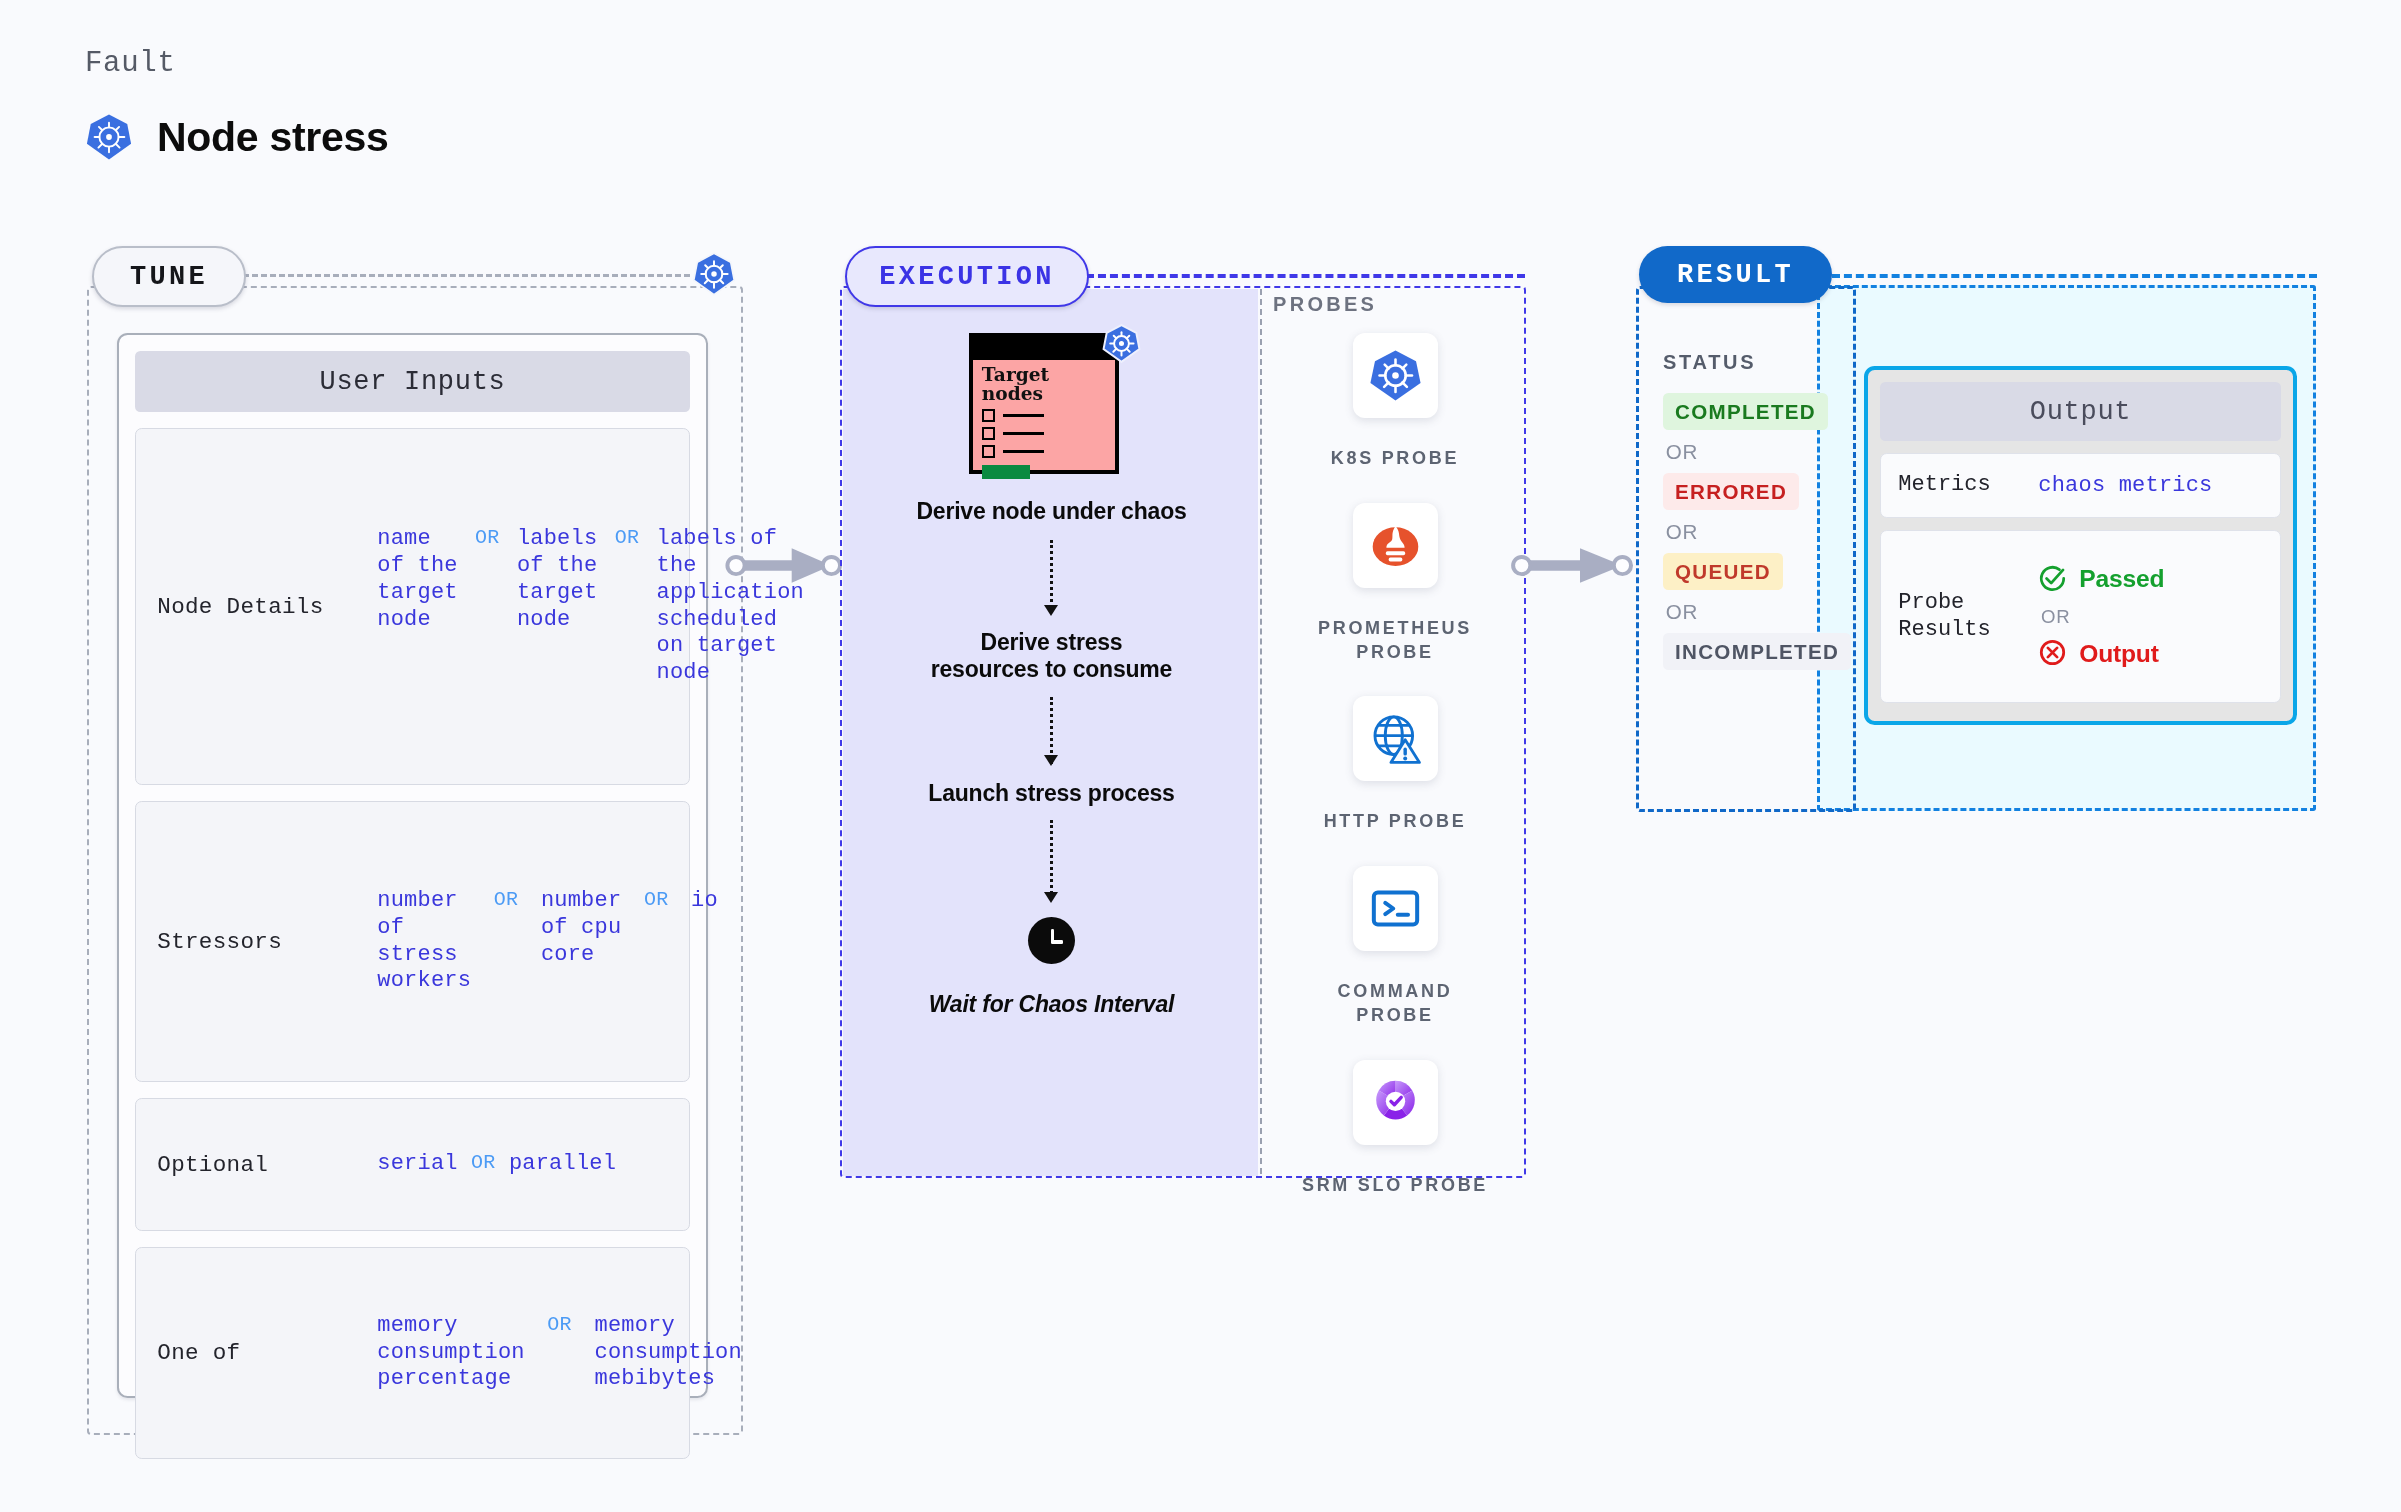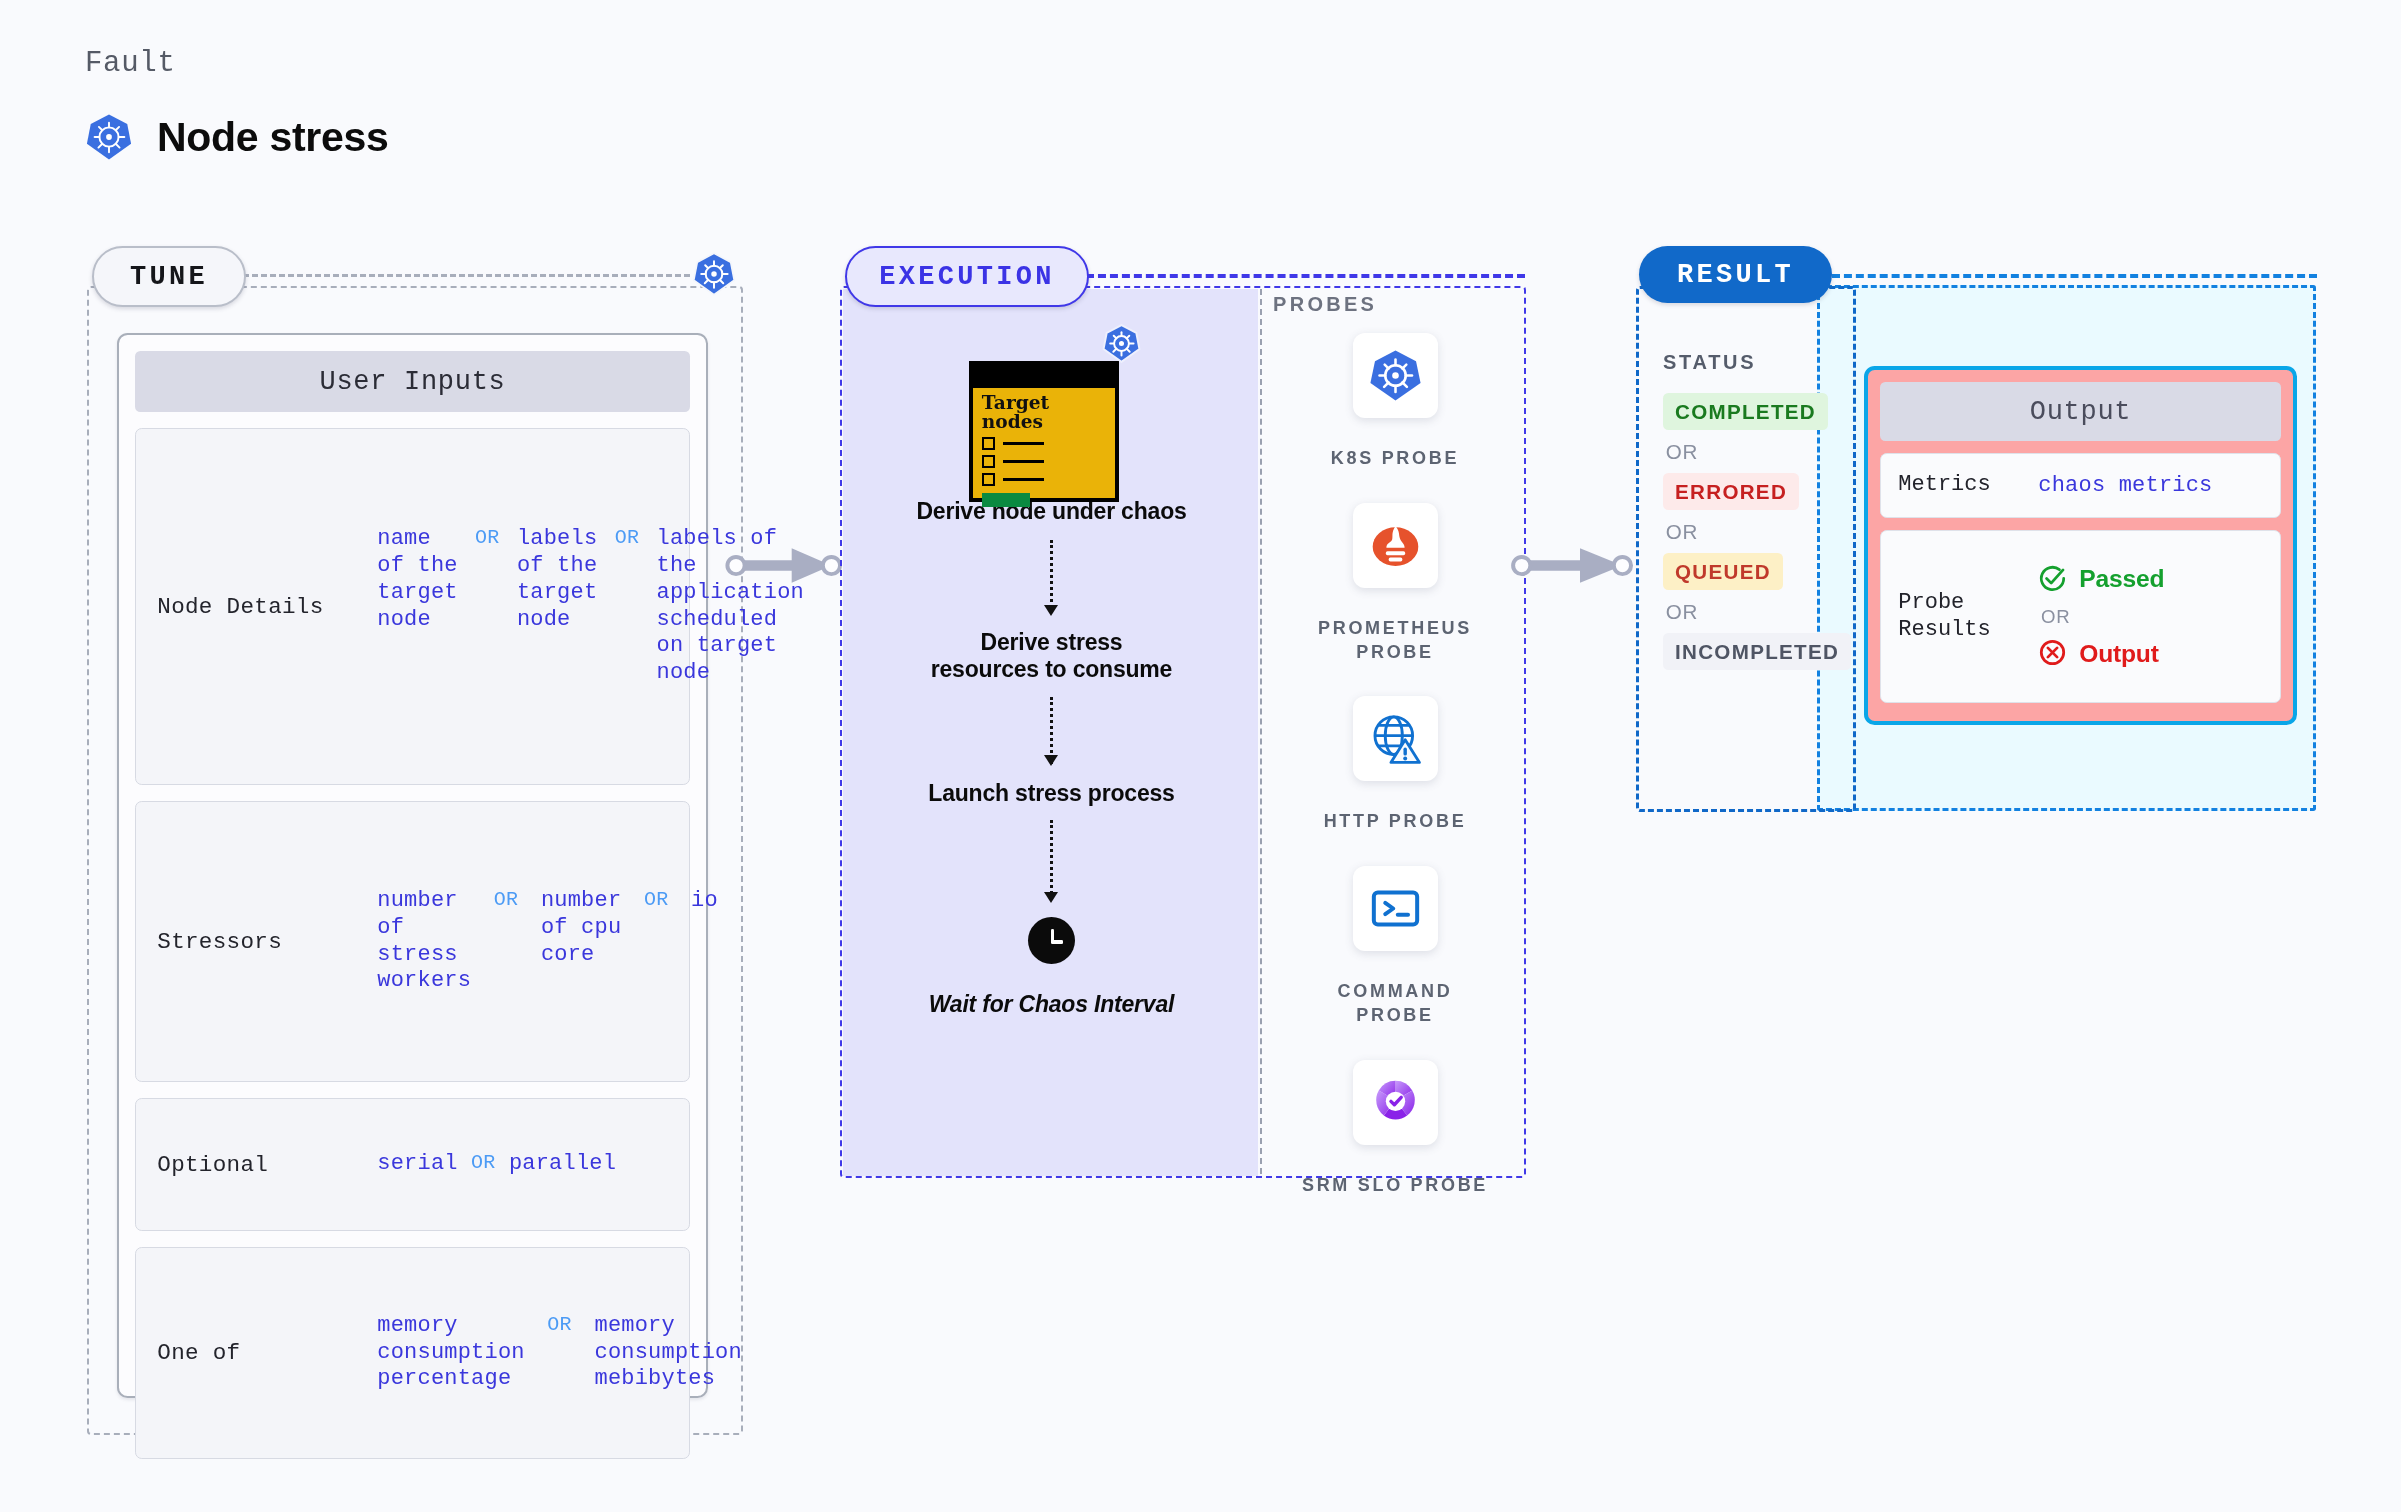--- a/index.html
+++ b/index.html
@@ -103,21 +103,21 @@
   .vdots::after{
     content:"";position:absolute;left:-8.7px;bottom:-2.7px;
     border-left:7.3px solid transparent;border-right:7.3px solid transparent;
     border-top:11.3px solid #111;
   }
 
   
   .tn-card{position:relative;width:166px;height:148px;}
   .tn-box{
     position:absolute;left:0;top:0;width:150px;height:141px;
-    background:#eab308;border:4px solid #000;box-sizing:border-box;margin-top:28px;
+    background:#fca5a5;border:4px solid #000;box-sizing:border-box;
   }
   .tn-titlebar{height:22.6px;background:#000;}
   .tn-body{padding:6.7px 0 0 9.3px;}
   .tn-title{
     font-size:18.6px;font-weight:bold;color:#111;line-height:1.02;
     font-family:"DejaVu Serif",serif;
   }
   .tn-row{display:flex;align-items:center;gap:8px;margin-top:4.7px;}
   .tn-chk{width:13.3px;height:13.3px;border:2.7px solid #000;box-sizing:border-box;}
   .tn-line{width:41px;height:2.7px;background:#000;}
@@ -167,21 +167,21 @@
     font-weight:bold;letter-spacing:1.3px;
   }
   .or-gray{font-size:20.6px;color:#8a90a0;letter-spacing:0.7px;padding-left:2.7px;}
 
   #result-output-region{
     position:absolute;left:1817px;top:285px;width:499px;height:526px;
     border:3.3px dashed #1381e0;border-radius:2.7px;background:#eafaff;box-sizing:border-box;
   }
   #output-card{
     position:absolute;left:1864px;top:366px;width:433px;height:359px;
-    background:#fca5a5;border:4px solid #0aa6e8;border-radius:10.6px;box-sizing:border-box;
+    background:#e5e5e5;border:4px solid #0aa6e8;border-radius:10.6px;box-sizing:border-box;
   }
   #output-header{
     margin:12px 12px 0 12px;height:59px;background:#d9dae6;border-radius:5.3px;
     display:flex;align-items:center;justify-content:center;
     font-size:27px;color:#4a4c5c;letter-spacing:0.7px;
   }
   .out-row{
     margin:12px 12px 0 12px;background:#fafbfd;border:1.3px solid #dfe2ea;border-radius:6.7px;
     display:flex;align-items:center;box-sizing:border-box;padding:13.3px 5.3px;
   }

